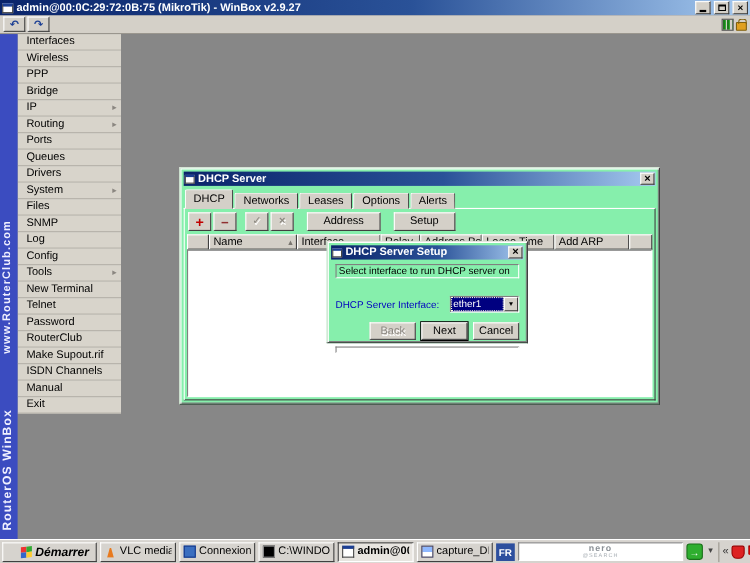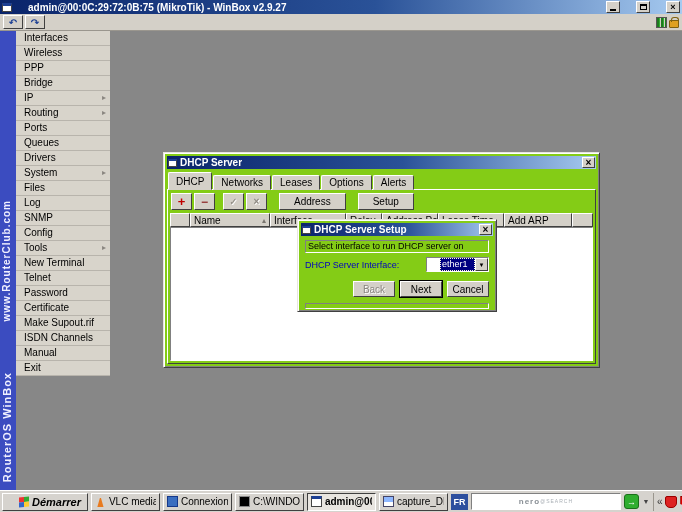--- a/index.html
+++ b/index.html
@@ -2,21 +2,21 @@
 <html><head>
 <meta charset="utf-8">
 <style>
   * { margin:0; padding:0; box-sizing:border-box; }
   html,body { width:682px; height:512px; overflow:hidden; }
   body { font-family:"Liberation Sans","DejaVu Sans",sans-serif; font-size:10px; color:#000; background:#878787; }
   .screen { position:relative; width:682px; height:512px; }
 
   
   .titlebar { height:14px; background:linear-gradient(90deg,#0a246a 0%,#2a5298 55%,#a6caf0 100%);
-    display:flex; align-items:center; padding:0 2px; gap:16px; }
+    display:flex; align-items:center; padding:0 2px; gap:3px; }
   .titlebar .ttext { color:#fff; font-weight:bold; font-size:10px; white-space:nowrap; flex:1; }
   .winicon { width:10px; height:9px; background:#fff; border:1px solid #444; border-top:3px solid #1c3f94; }
   .capbtn { width:14px; height:12px; background:#d4d0c8; border:1px solid; border-color:#fff #404040 #404040 #fff;
     display:flex; align-items:center; justify-content:center; font-size:9px; line-height:1; font-weight:bold; color:#000; }
   .minglyph { width:6px; height:2px; background:#000; margin-top:6px; }
   .restglyph { width:7px; height:6px; border:1px solid #000; border-top:2px solid #000; }
 
   .topbar { height:17px; background:#d4d0c8; border-bottom:1px solid #9a968e; display:flex; align-items:center; padding:1px 3px; gap:2px; }
   .toolbtn { width:20px; height:14px; background:#d4d0c8; border:1px solid; border-color:#fff #404040 #404040 #fff;
     display:flex; align-items:center; justify-content:center; font-size:10px; color:#1c3f94; font-weight:bold; }
@@ -34,21 +34,21 @@
   .vtext.site { bottom:168px; font-size:10px; }
   .vtext.prod { bottom:8px; font-size:11px; }
   .sidebar { width:94px; flex:none; background:#878787; }
   .menuitem { height:15px; line-height:14px; background:#d8d4cb; border-bottom:1px solid #b8b4ac;
     padding:0 4px 0 8px; display:flex; align-items:center; cursor:default; }
   .menuitem .lbl { flex:1; white-space:nowrap; overflow:hidden; }
   .menuitem .sub { color:#8a8680; font-size:8px; }
   .workspace { flex:1; background:#878787; }
 
   
-  .win { position:absolute; background:#84cc16; border:1px solid; border-color:#e8e5e0 #404040 #404040 #e8e5e0;
+  .win { position:absolute; background:#86efac; border:1px solid; border-color:#e8e5e0 #404040 #404040 #e8e5e0;
     box-shadow:inset 1px 1px 0 #fff, inset -1px -1px 0 #808080; padding:3px; display:flex; flex-direction:column;justify-content:space-between; }
   .wtitle { height:13px; background:linear-gradient(90deg,#0a246a 0%,#2a5298 55%,#a6caf0 100%);
     display:flex; align-items:center; gap:3px; padding:0 1px; flex:none; }
   .wtitle .ttext { color:#fff; font-weight:bold; font-size:10px; flex:1; white-space:nowrap; }
   .wtitle .winicon { width:9px; height:8px; border-top-width:2px; }
   .wclose { width:13px; height:11px; background:#d4d0c8; border:1px solid; border-color:#fff #404040 #404040 #fff;
     display:flex; align-items:center; justify-content:center; font-size:10px; font-weight:bold; line-height:1; }
 
   
   .dhcp { left:163px; top:152px; width:437px; height:216px; }
@@ -66,27 +66,27 @@
   .tbtn { height:17px; padding:0 14px; background:#d4d0c8; border:1px solid; border-color:#fff #404040 #404040 #fff;
     display:flex; align-items:center; font-size:10px; }
   .gap4 { width:4px; } .gap8 { width:8px; }
   .listhdr { display:flex; flex:none; }
   .hcell { height:14px; line-height:13px; background:#d4d0c8; border:1px solid; border-color:#fff #404040 #404040 #fff;
     padding:0 3px; white-space:nowrap; overflow:hidden; display:flex; align-items:center; }
   .hcell .sort { margin-left:auto; color:#7a7670; font-size:8px; }
   .listbody { flex:1; background:#fff; border:1px solid; border-color:#808080 #fff #fff #808080; }
 
   
-  .dlg { left:297px; top:219px; width:200px; height:93px; z-index:5; }
+  .dlg { left:297px; top:219px; width:183px; height:93px; z-index:5; }
   .dlgbody { flex:1; padding:3px 4px 3px 4px; display:flex; flex-direction:column; }
   .prompt { height:13px; line-height:11px; border:1px solid; border-color:#808080 #fff #fff #808080;
     padding:0 2px; font-size:9px; white-space:nowrap; overflow:hidden; margin-top:1px; flex:none; }
-  .fieldrow { display:flex; align-items:center; margin-top:4px; flex:none; }
+  .fieldrow { display:flex; align-items:center; margin-top:16px; flex:none; }
   .fieldrow .flabel { color:#0000c0; font-size:9px; white-space:nowrap; flex:1; }
-  .combo { display:flex; width:63px; height:15px; border:1px solid; border-color:#808080 #fff #fff #808080; background:#fff; flex:none;padding-left:13px; }
+  .combo { display:flex; width:63px; height:15px; border:1px solid; border-color:#808080 #fff #fff #808080; background:#fff; flex:none; }
   .combosel { flex:1; background:#000080; color:#fff; font-size:9px; line-height:13px; padding:0 2px;
     outline:1px dotted #ffd; outline-offset:-1px; white-space:nowrap; overflow:hidden; }
   .comboarr { width:13px; background:#d4d0c8; border:1px solid; border-color:#fff #404040 #404040 #fff;
     display:flex; align-items:center; justify-content:center; font-size:6px; color:#000; }
   .dlgbtns { display:flex; justify-content:flex-end; gap:5px; margin-top:9px; flex:none; }
   .dbtn { width:42px; height:16px; background:#d4d0c8; border:1px solid; border-color:#fff #404040 #404040 #fff;
     display:flex; align-items:center; justify-content:center; font-size:10px; }
   .dbtn.disabled { color:#8a8680; text-shadow:1px 1px 0 #fff; }
   .dbtn.default { box-shadow:0 0 0 1px #000; }
   .dlgstrip { height:6px; border:1px solid; border-color:#808080 #fff #fff #808080; margin-top:6px; flex:none; }
@@ -105,21 +105,21 @@
   .taskbtn.active { border-color:#404040 #fff #fff #404040; background:#e8e5e0; font-weight:bold; }
   .ticon { width:11px; height:11px; flex:none; }
   .icon-cone { background:linear-gradient(180deg,transparent 0 2px,#e87a1e 2px 100%); clip-path:polygon(50% 0,78% 100%,22% 100%); }
   .icon-net { background:#3a6ec0; border:1px solid #16388a; }
   .icon-cmd { background:#000; border:1px solid #888; }
   .icon-win { background:#fff; border:1px solid #444; border-top:3px solid #1c3f94; }
   .icon-img { background:linear-gradient(180deg,#8fb8ff 0 5px,#fff 5px 100%); border:1px solid #446; }
   .langbtn { width:17px; height:16px; background:#2d4f9e; color:#fff; font-size:9px; font-weight:bold;
     display:flex; align-items:center; justify-content:center; flex:none; }
   .deskband { height:17px; flex:none; width:150px; background:#fff; border:1px solid; border-color:#808080 #fff #fff #808080;
-    display:flex; flex-direction:row; align-items:center; justify-content:center; line-height:1; }
+    display:flex; flex-direction:column; align-items:center; justify-content:center; line-height:1; }
   .deskband .brand { color:#8a9096; font-weight:bold; font-size:8px; letter-spacing:1px; }
   .deskband .cap { color:#aab0b6; font-size:5px; letter-spacing:1px; }
   .gobtn { width:15px; height:15px; background:#2fae2f; border:1px solid #1a701a; border-radius:3px; color:#fff;
     display:flex; align-items:center; justify-content:center; font-size:9px; font-weight:bold; flex:none; }
   .bandmenu { width:8px; color:#444; font-size:7px; text-align:center; flex:none; }
   .tray { display:flex; align-items:center; gap:3px; margin-left:auto; padding:0 3px; height:18px;
     border-left:1px solid #9a968e; flex:none; }
   .chev { font-size:10px; color:#333; }
   .tico { width:12px; height:12px; flex:none; }
   .ico-shield { background:#d22; border-radius:2px 2px 5px 5px; border:1px solid #900; }
@@ -193,43 +193,43 @@
           <span class="lbl">Drivers</span>
         </div>
       <div class="menuitem">
           <span class="lbl">System</span>
           <span class="sub">▸</span>
         </div>
       <div class="menuitem">
           <span class="lbl">Files</span>
         </div>
       <div class="menuitem">
+          <span class="lbl">SNMP</span>
+        </div>
+      <div class="menuitem">
           <span class="lbl">Log</span>
-        </div>
-      <div class="menuitem">
-          <span class="lbl">SNMP</span>
         </div>
       <div class="menuitem">
           <span class="lbl">Config</span>
         </div>
       <div class="menuitem">
           <span class="lbl">Tools</span>
           <span class="sub">▸</span>
         </div>
       <div class="menuitem">
           <span class="lbl">New Terminal</span>
         </div>
       <div class="menuitem">
           <span class="lbl">Telnet</span>
         </div>
       <div class="menuitem">
           <span class="lbl">Password</span>
         </div>
       <div class="menuitem">
-          <span class="lbl">Certificate</span>
+          <span class="lbl">RouterClub</span>
         </div>
       <div class="menuitem">
           <span class="lbl">Make Supout.rif</span>
         </div>
       <div class="menuitem">
           <span class="lbl">ISDN Channels</span>
         </div>
       <div class="menuitem">
           <span class="lbl">Manual</span>
         </div>

